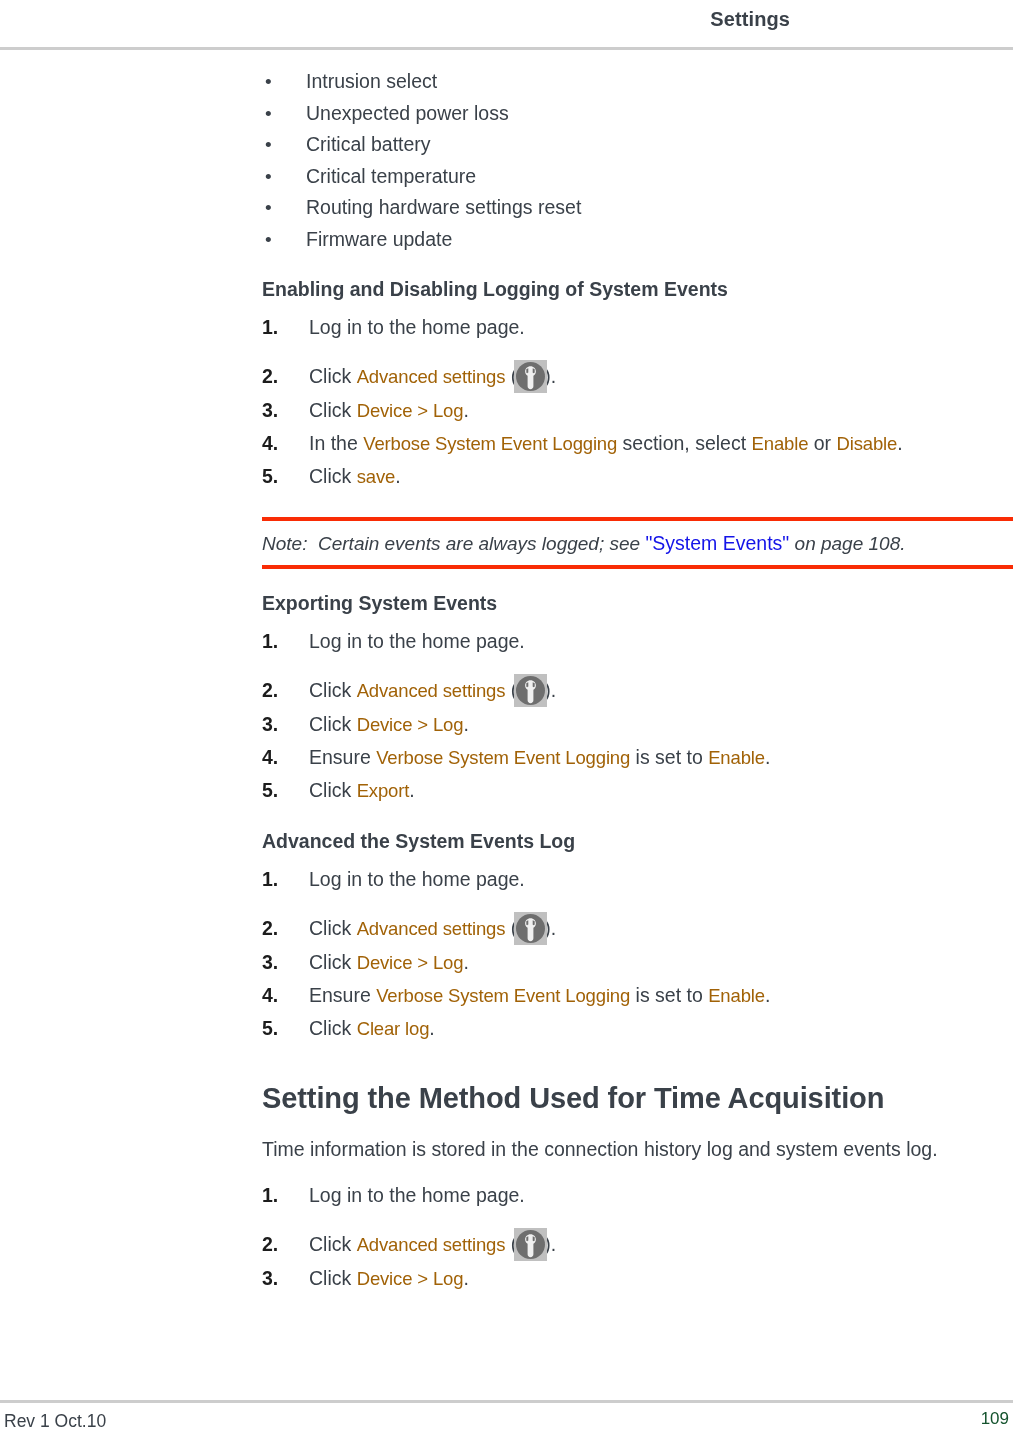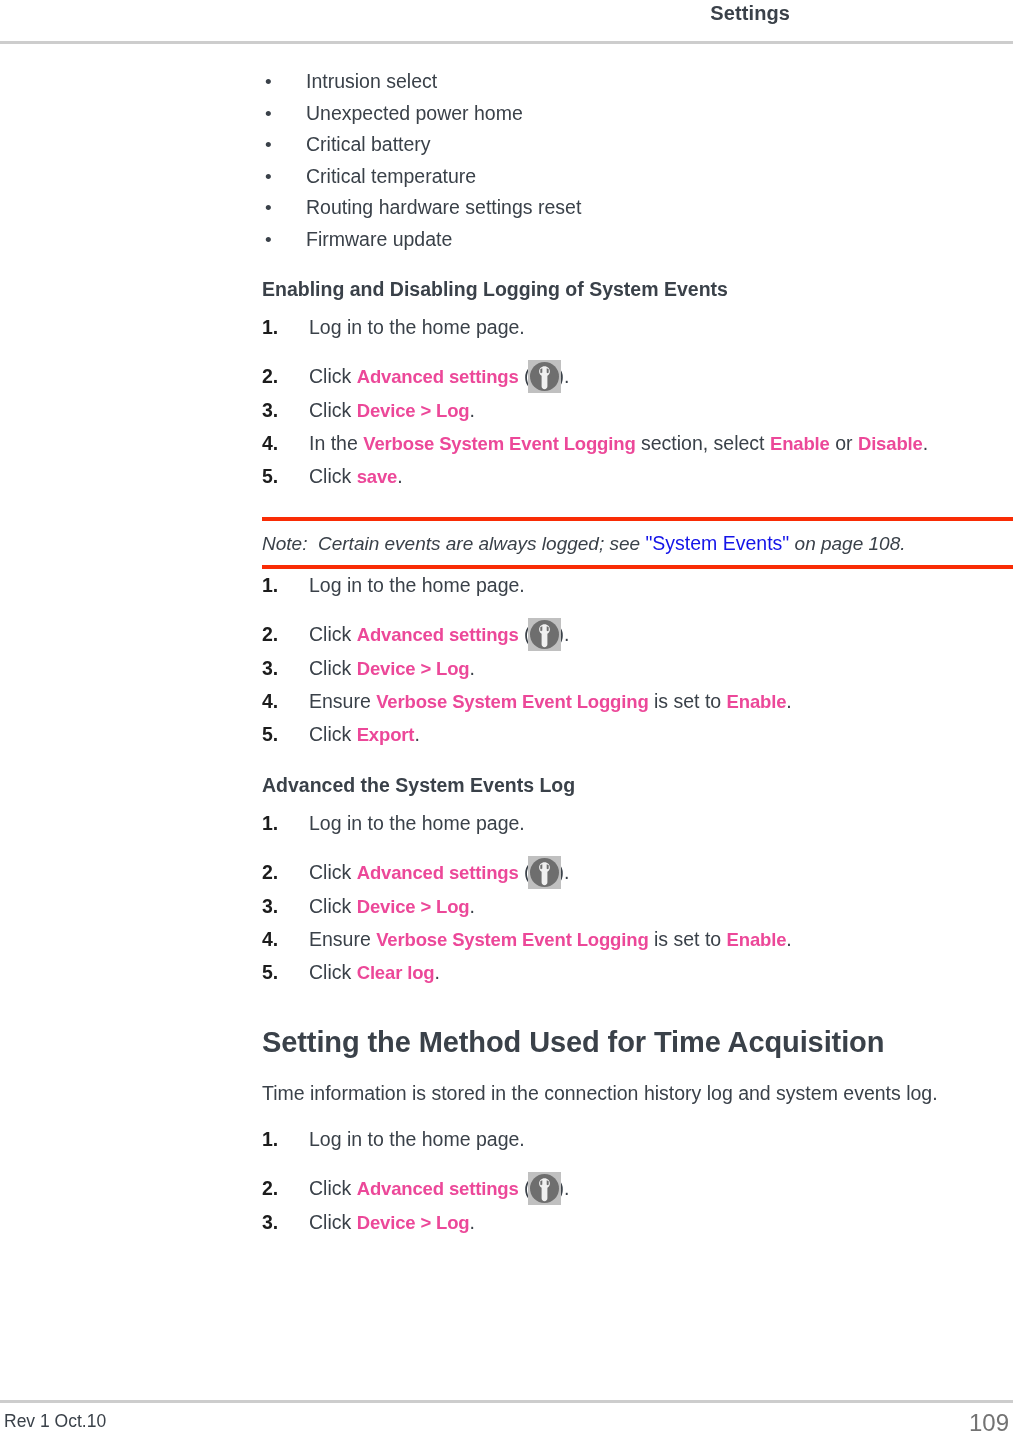--- a/index.html
+++ b/index.html
@@ -12,21 +12,21 @@
     height: 1442px;
     position: relative;
     font-family: "Liberation Sans", sans-serif;
     color: #3a4149;
     -webkit-font-smoothing: antialiased;
   }
 
   
   .page-header {
     position: absolute;
-    top: 0;
+    top: 6px;
     left: 0;
     width: 816px;
     height: 44px;
   }
   .header-title {
     position: absolute;
     right: 26px;
     top: 2px;
     font-size: 20px;
     font-weight: 700;
@@ -122,22 +122,22 @@
     width: 30px;
     font-size: 19.5px;
     font-weight: 700;
     color: #1c1c1c;
     line-height: inherit;
   }
   .step-text {
     display: block;
   }
   b.ui {
-    font-weight: 700;
-    color: #ec4899;
+    font-weight: 400;
+    color: #a16207;
     font-size: 18.5px;
     letter-spacing: -0.15px;
   }
 
   
   .wrench-icon {
     display: inline-block;
     width: 33px;
     height: 33px;
     vertical-align: -10px;
@@ -201,22 +201,22 @@
     left: 4px;
     top: 31px;
     font-size: 17.5px;
     color: #3a4149;
     font-weight: 400;
   }
   .footer-right {
     position: absolute;
     right: 4px;
     top: 29px;
-    font-size: 24px;
-    color: #737373;
+    font-size: 17px;
+    color: #14532d;
     font-weight: 400;
   }
   .spacer-8 { height: 8px; }
 </style>
 </head>
 <body>
 
 <div class="page-header">
   <div class="header-title">Settings</div>
   <div class="header-rule"></div>
@@ -225,21 +225,21 @@
 <div class="content">
 
 
   <ul class="bullets">
     <li>
       <span class="bullet-dot">•</span>
       <span>Intrusion select</span>
     </li>
     <li>
       <span class="bullet-dot">•</span>
-      <span>Unexpected power home</span>
+      <span>Unexpected power loss</span>
     </li>
     <li>
       <span class="bullet-dot">•</span>
       <span>Critical battery</span>
     </li>
     <li>
       <span class="bullet-dot">•</span>
       <span>Critical temperature</span>
     </li>
     <li>
@@ -278,20 +278,21 @@
       <span class="step-text"><span>Click </span><b class="ui">save</b><span>.</span></span>
     </li>
   </ol>
 
   <div class="note-block">
     <div class="note-rule"></div>
     <div class="note-body"><span class="note-label">Note:</span>&nbsp; <span>Certain events are always logged; see </span><a class="xref" href="#">"System Events"</a><span> on page 108.</span></div>
     <div class="note-rule"></div>
   </div>
 
+  <h3 class="sub-head">Exporting System Events</h3>
   <ol class="steps">
     <li class="step">
       <span class="step-num">1.</span>
       <span class="step-text"><span>Log in to the home page.</span></span>
     </li>
     <li class="step has-icon">
       <span class="step-num">2.</span>
       <span class="step-text"><span>Click </span><b class="ui">Advanced settings</b><span> (</span><span class="wrench-icon"><svg width="29" height="29" viewBox="0 0 29 29">
               <circle cx="14.5" cy="14.5" r="14.5" fill="#6e6e6e"></circle>
               <path d="M14.5 4.2c-3.0 0-5.4 2.3-5.4 5.2 0 1.9 1.0 3.5 2.5 4.4v10.5c0 1.6 1.3 2.9 2.9 2.9s2.9-1.3 2.9-2.9V13.8c1.5-0.9 2.5-2.5 2.5-4.4 0-2.9-2.4-5.2-5.4-5.2zm-2.2 2.1v4.0c0 0.5-0.5 0.9-1.0 0.9s-1.0-0.4-1.0-0.9v-3.0c0.5-0.5 1.2-0.8 2.0-1.0zm4.4 0c0.8 0.2 1.5 0.5 2.0 1.0v3.0c0 0.5-0.4 0.9-1.0 0.9s-1.0-0.4-1.0-0.9v-4.0z" fill="#f0f0f0"></path>

